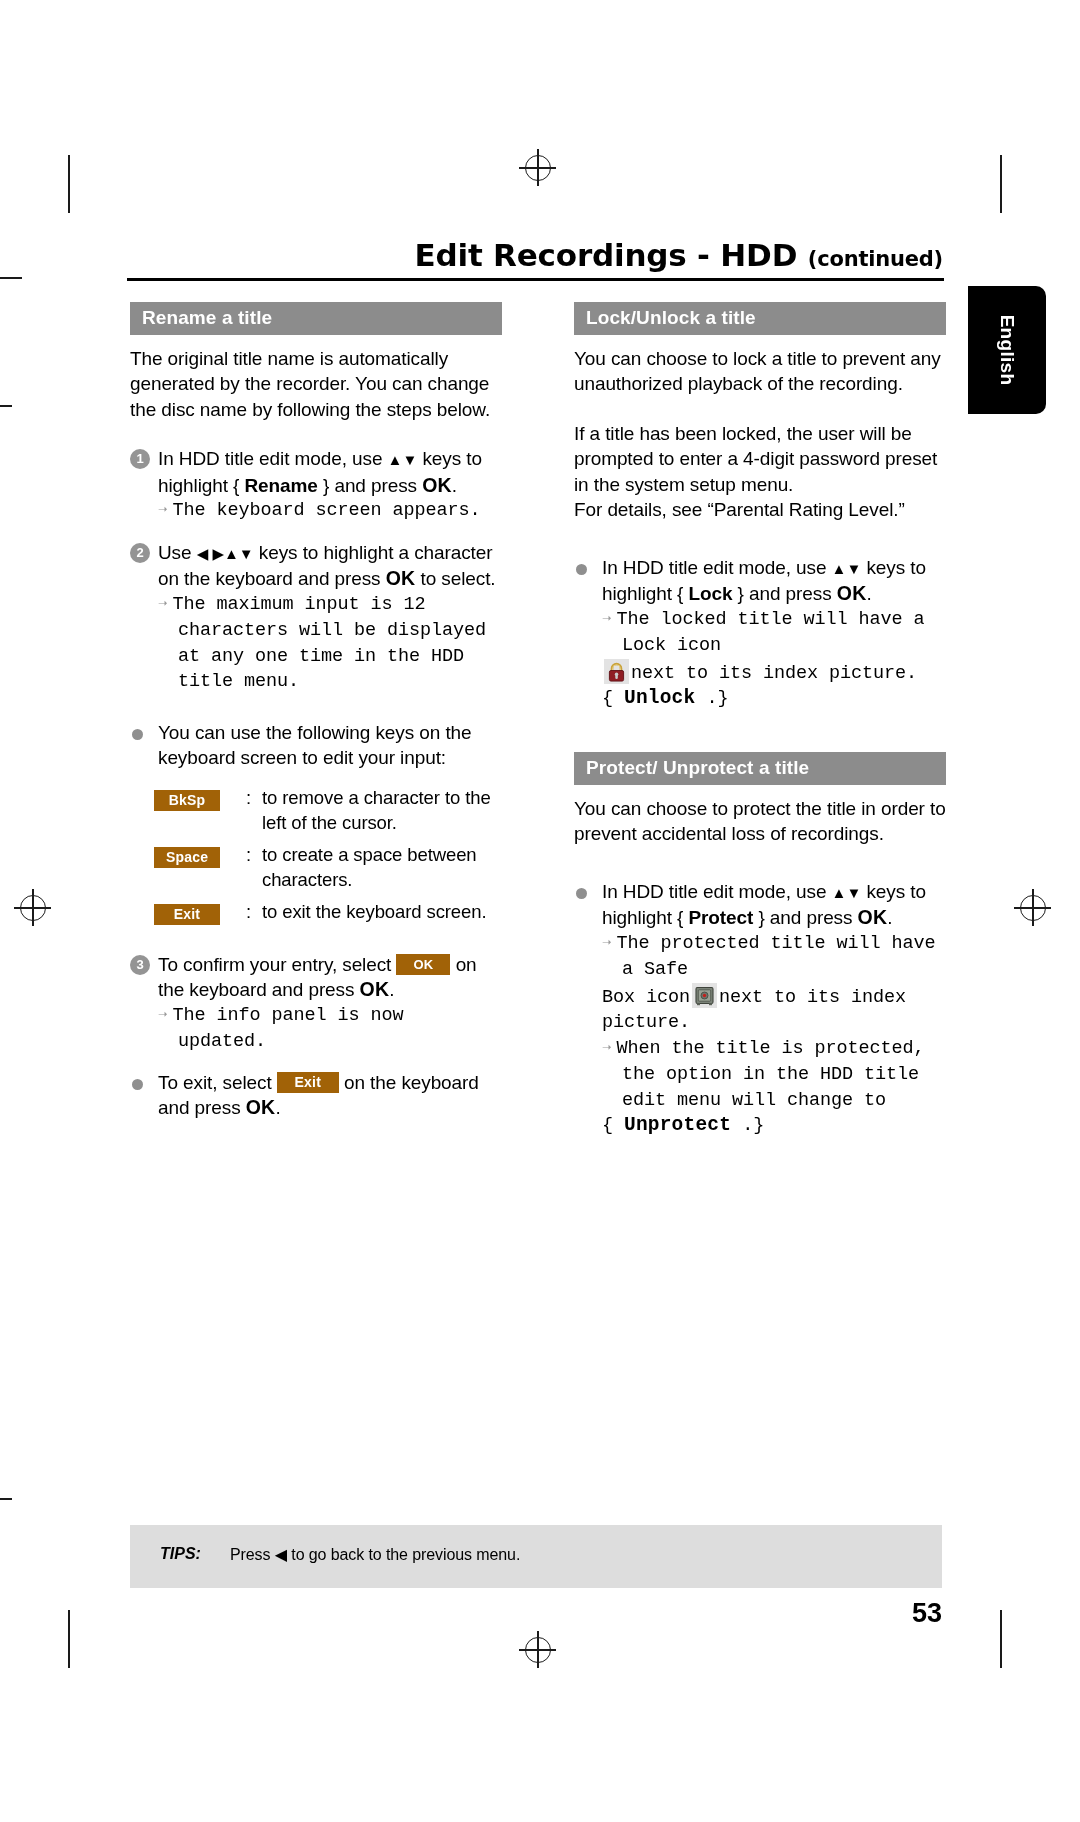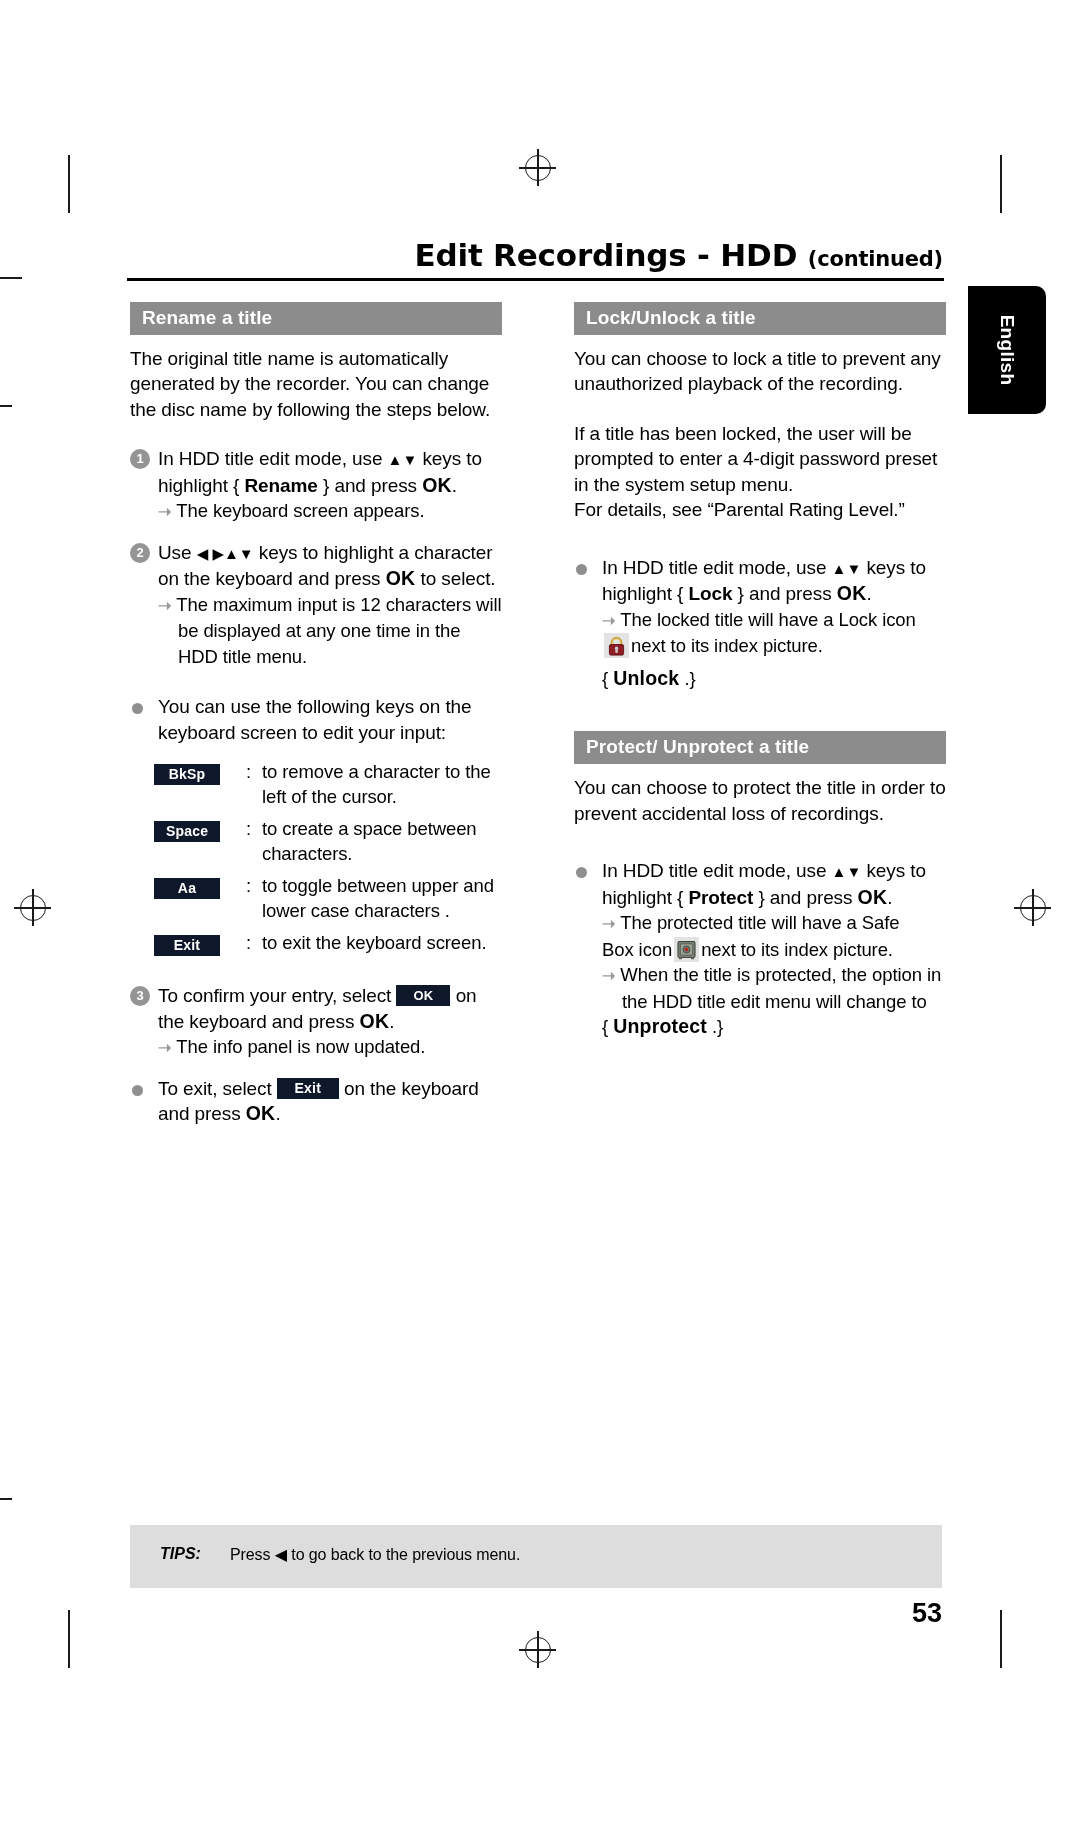--- a/index.html
+++ b/index.html
@@ -181,37 +181,38 @@
   }
 
   
   .sub {
     margin: 0;
     padding-left: 20px;
     font-size: 18.5px;
     line-height: 25.5px;
     letter-spacing: -0.1px;
     text-indent: -20px;
+    font-family: Liberation Mono, monospace;
   }
   .arrow {
     color: #9a9a9a;
     font-weight: bold;
     font-size: 16px;
     padding-right: 5px;
   }
 
   
   b, .b { font-weight: bold; }
   .ok { font-weight: bold; font-size: 19.5px; letter-spacing: 0.2px; }
   .dirkeys { font-size: 15px; letter-spacing: 0px; }
 
   
   .keychip {
     display: inline-block;
-    background: #0f172a;
+    background: #a16207;
     color: #ffffff;
     font-weight: bold;
     font-size: 14px;
     text-align: center;
     vertical-align: 2px;
     letter-spacing: 0.2px;
     line-height: 21px;
     height: 21px;
   }
   .keychip.w-wide { width: 66px; }
@@ -343,25 +344,20 @@
         <td class="kcell"><span class="keychip w-wide">BkSp</span></td>
         <td class="ccell">:</td>
         <td class="dcell">to remove a character to the left of the cursor.</td>
       </tr>
       <tr>
         <td class="kcell"><span class="keychip w-wide">Space</span></td>
         <td class="ccell">:</td>
         <td class="dcell">to create a space between characters.</td>
       </tr>
       <tr>
-        <td class="kcell"><span class="keychip w-wide">Aa</span></td>
-        <td class="ccell">:</td>
-        <td class="dcell">to toggle between upper and lower case characters .</td>
-      </tr>
-      <tr>
         <td class="kcell"><span class="keychip w-wide">Exit</span></td>
         <td class="ccell">:</td>
         <td class="dcell">to exit the keyboard screen.</td>
       </tr>
     </tbody>
       </table>
 
     <div class="spacer-18"></div>
 
     <div class="step">
@@ -404,21 +400,21 @@
           <svg width="25" height="25" viewBox="0 0 25 25">
             <rect x="0" y="0" width="25" height="25" fill="#e3e3e3"></rect>
             <path d="M8 12 V9.5 a4.5 4.5 0 0 1 9 0 V12" fill="none" stroke="#c9a33a" stroke-width="2.6"></path>
             <path d="M8.6 12 V9.7 a3.9 3.9 0 0 1 7.8 0 V12" fill="none" stroke="#e8d28c" stroke-width="1"></path>
             <rect x="5.4" y="11.5" width="14.2" height="10.6" rx="1.6" fill="#8f1d24" stroke="#5e1015" stroke-width="0.9"></rect>
             <rect x="11.3" y="14.6" width="2.5" height="5.4" rx="1.2" fill="#c9c9c9"></rect>
             <circle cx="12.55" cy="15.3" r="1.7" fill="#c9c9c9"></circle>
           </svg>
         </span><span>next to its index picture.</span>
       </div>
-      <div class="sub" style="text-indent:0; padding-left:0;margin-top:7px;">
+      <div class="sub" style="text-indent:0; padding-left:0;">
         <span>{ </span><b class="ok">Unlock</b><span> .}</span>
       </div>
     </div>
 
     <div class="spacer-26"></div>
 
     <div class="sec-head">Protect/ Unprotect a title</div>
 
     <p class="body">You can choose to protect the title in order to prevent accidental loss of recordings.</p>
 

